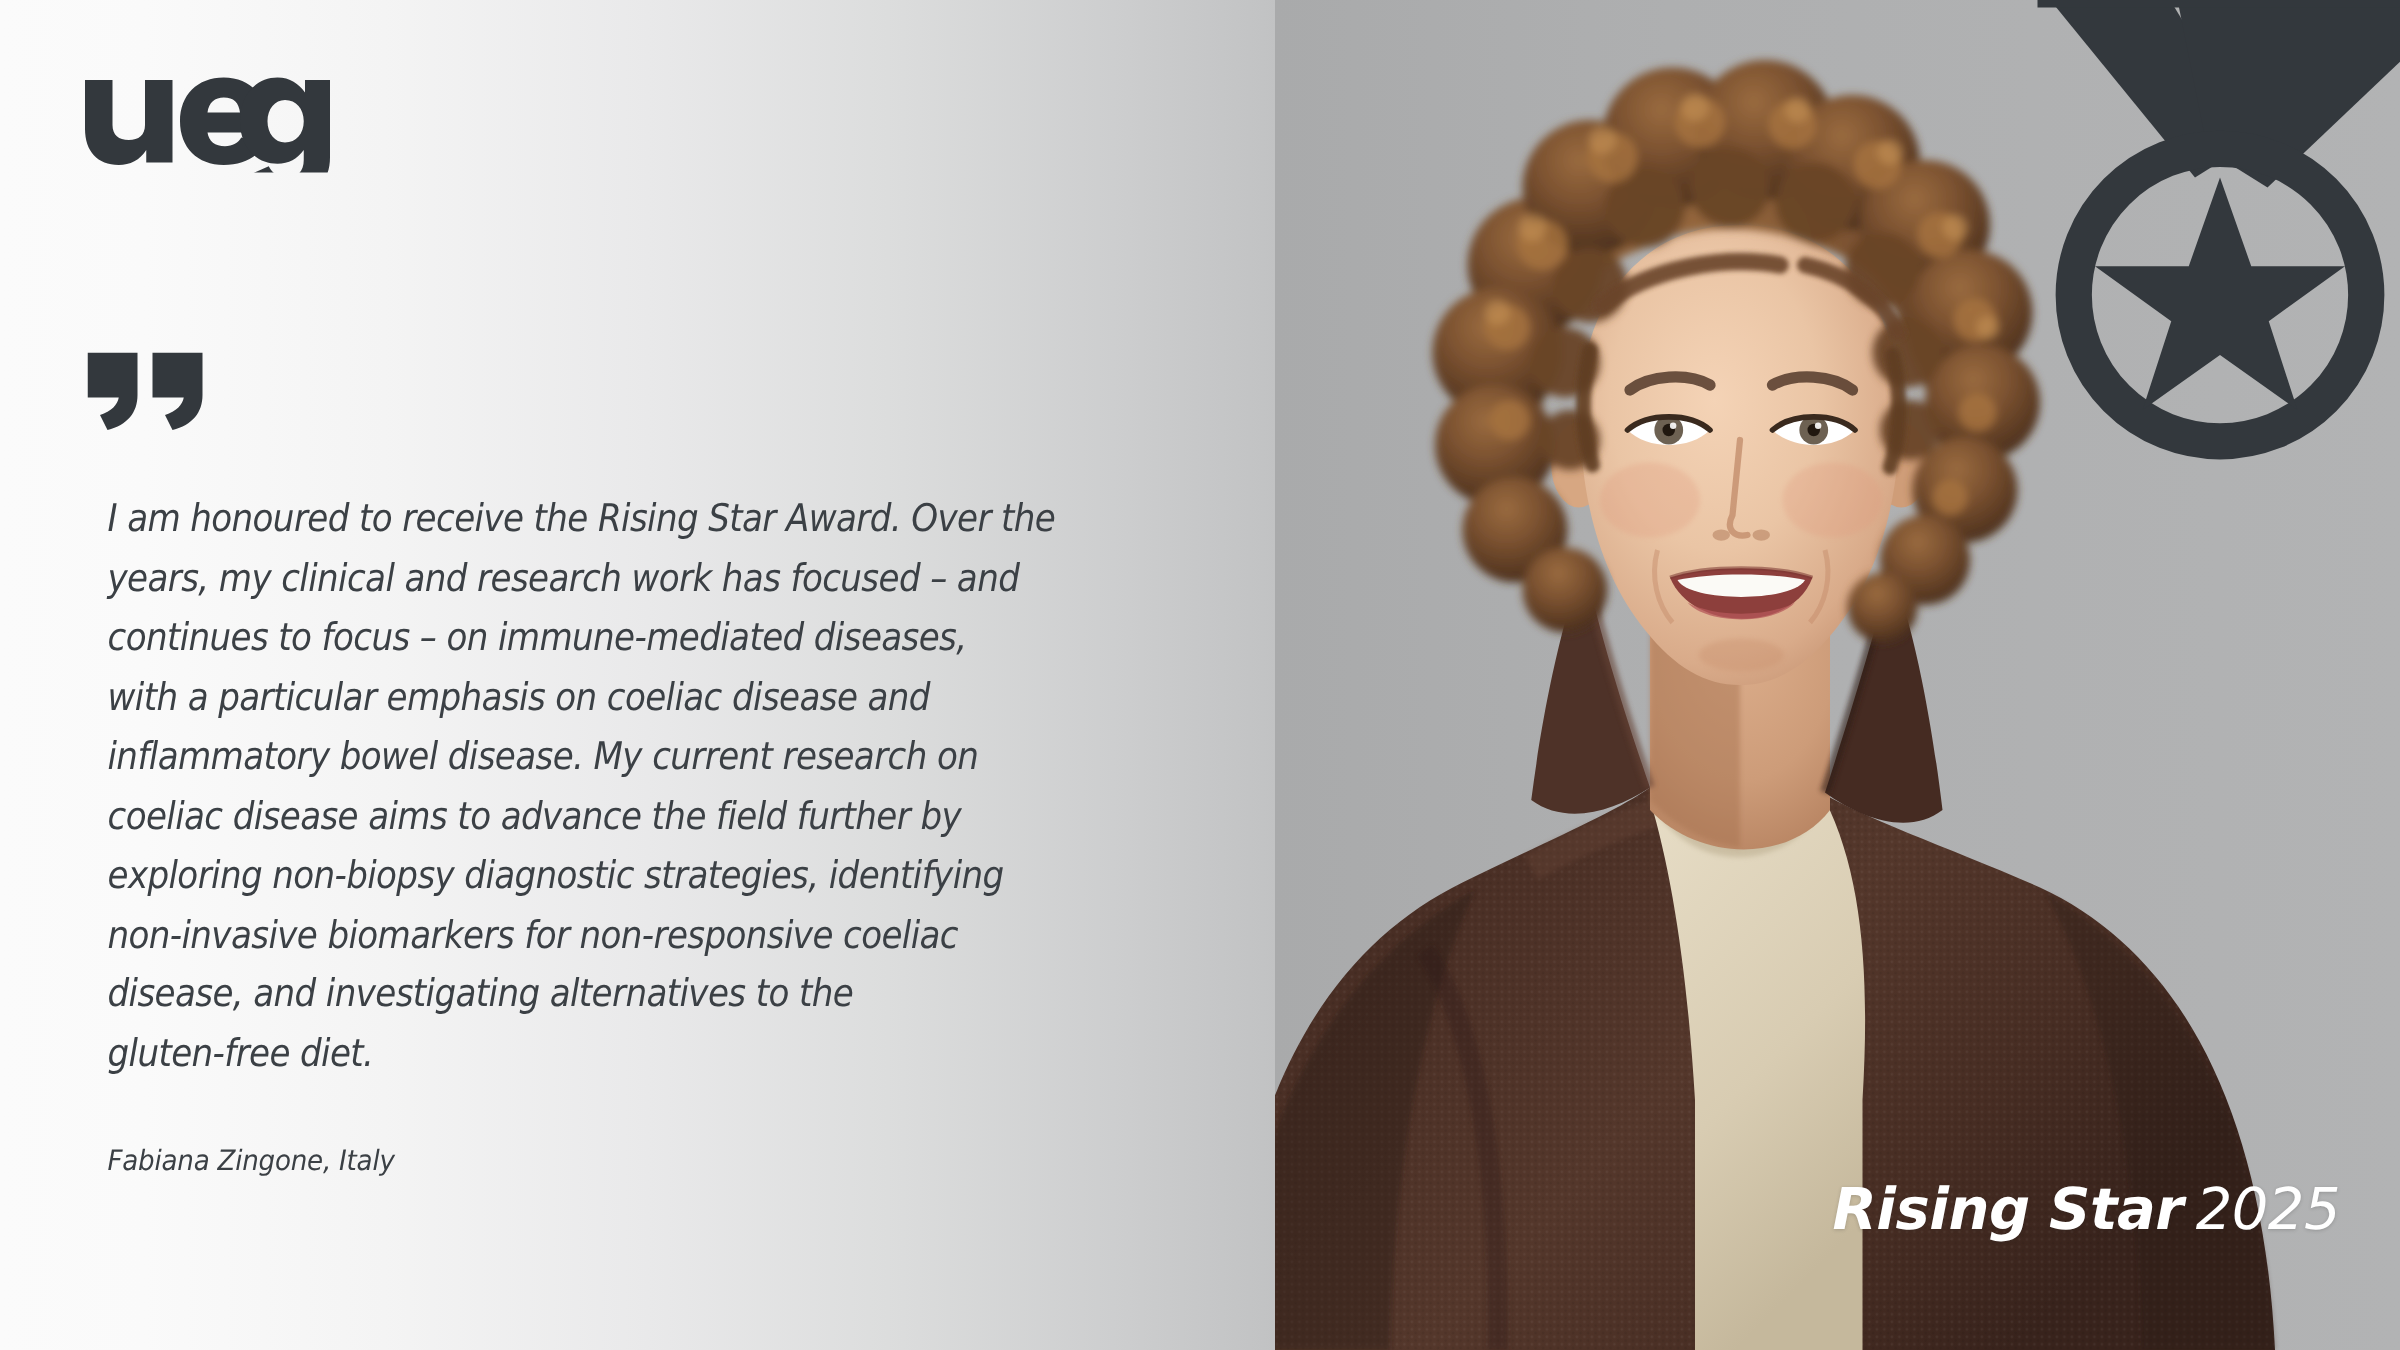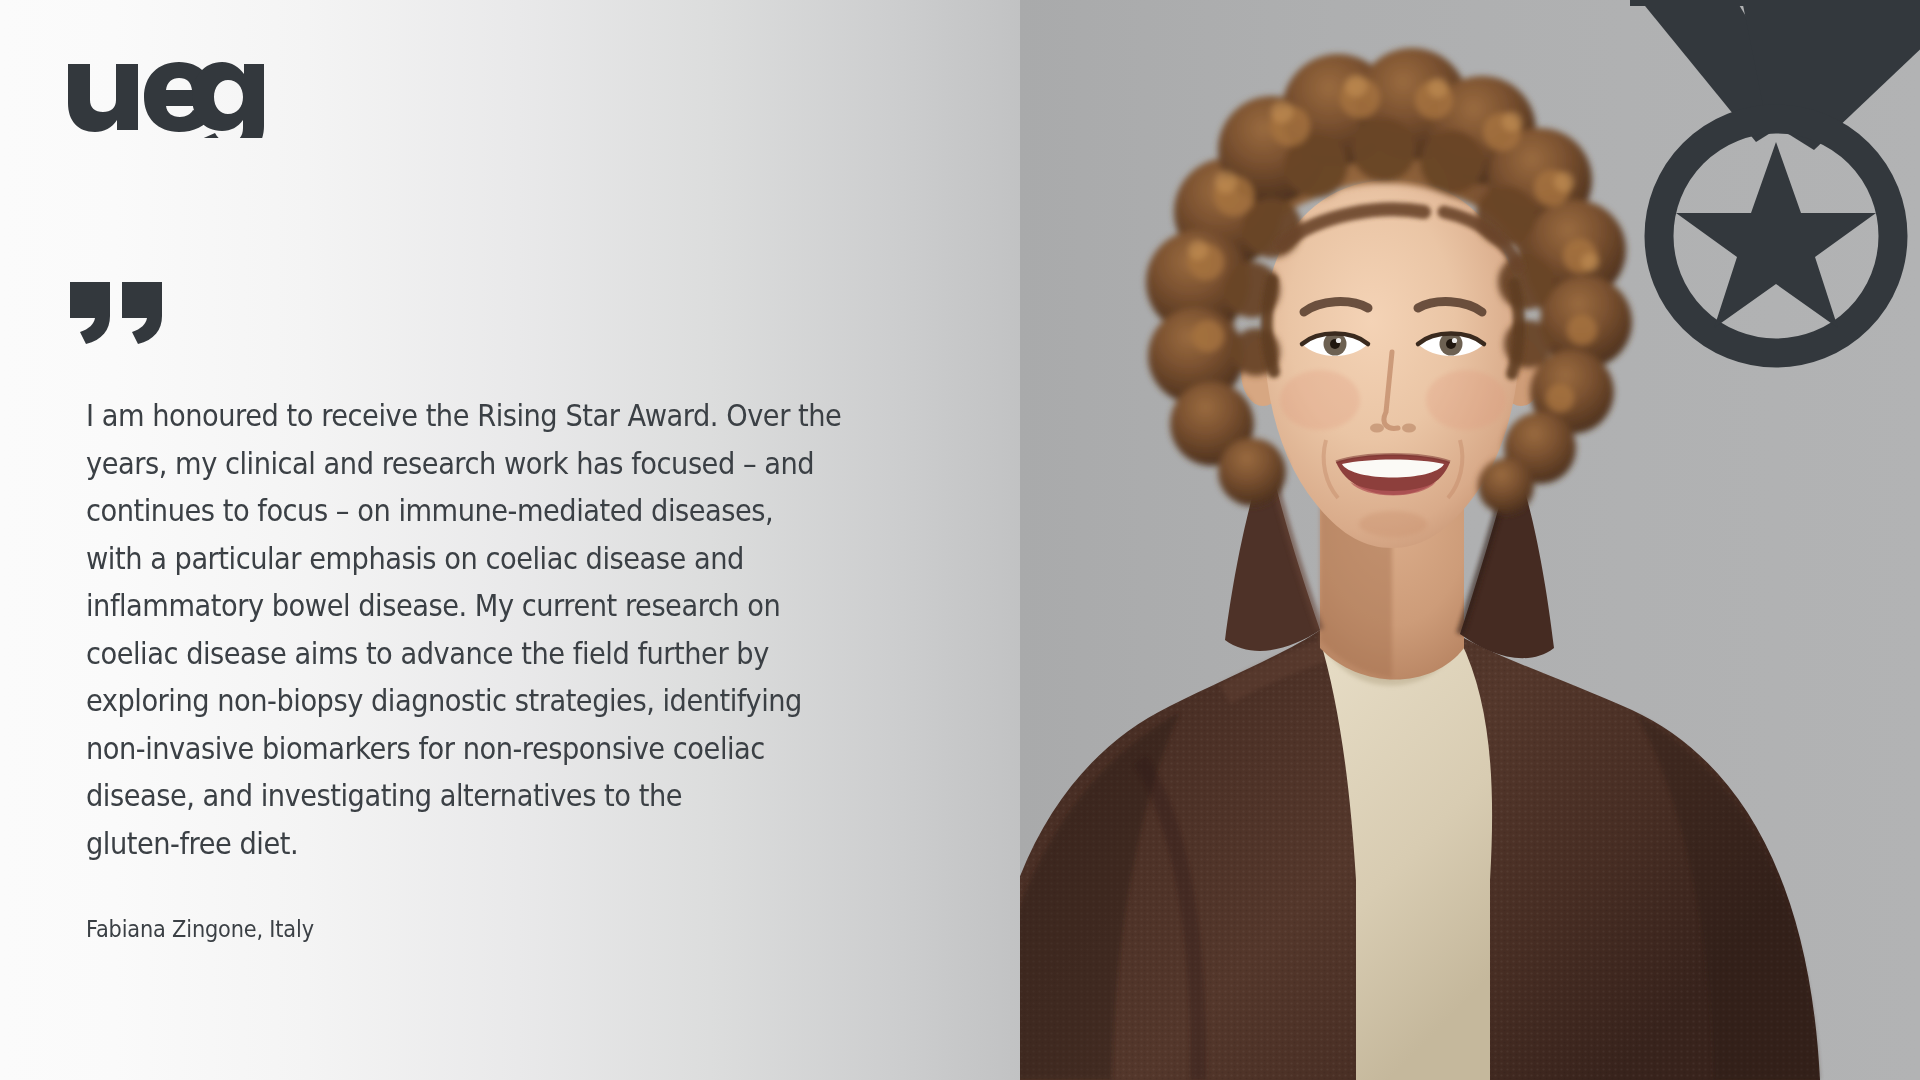--- a/index.html
+++ b/index.html
@@ -22,20 +22,21 @@
         #f4f4f4 16%,
         #e9e9ea 27%,
         #dcdddd 37%,
         #cccdce 47%,
         #bcbdbe 56%,
         #b2b3b4 63%,
         #adaeaf 70%,
         #acadae 80%,
         #aeafb0 92%,
         #b0b1b2 100%);
+    font-style: italic;
   }
 
   
   #ueg-logo {
     position: absolute;
     left: 66px;
     top: 48px;
     width: 200px;
     height: 90px;
   }
@@ -437,14 +438,17 @@
 inflammatory bowel disease. My current research on
 coeliac disease aims to advance the field further by
 exploring non-biopsy diagnostic strategies, identifying
 non-invasive biomarkers for non-responsive coeliac
 disease, and investigating alternatives to the
 gluten-free diet.</p>
   </div>
 
   <p id="attribution">Fabiana Zingone, Italy</p>
 
+  <div id="rising-star-label">
+    <span class="rs-bold">Rising Star</span><span class="rs-year">2025</span>
+  </div>
 
 </div>
 
 </body></html>

